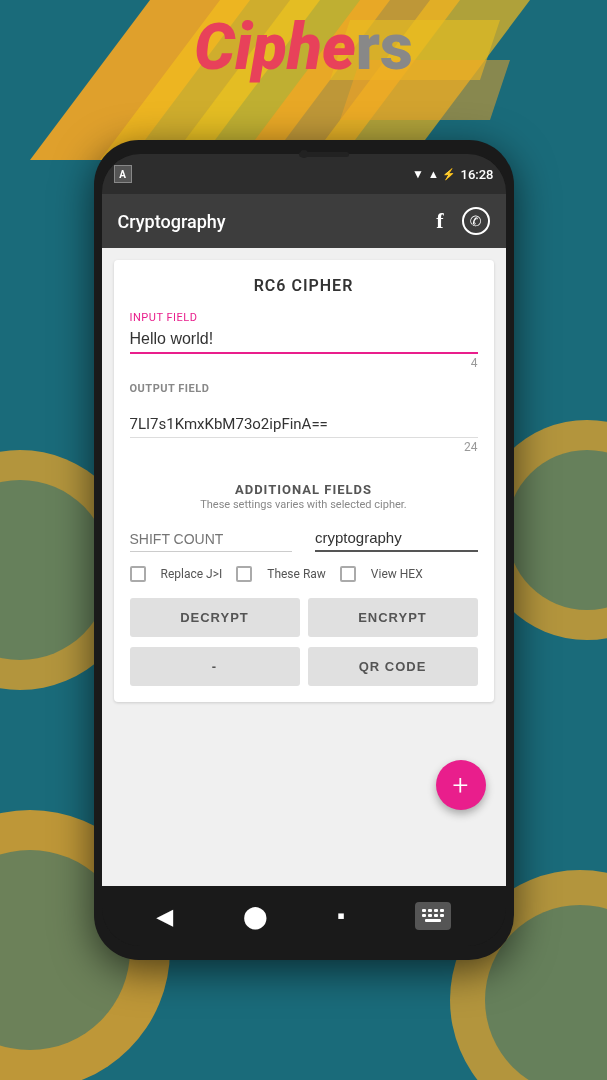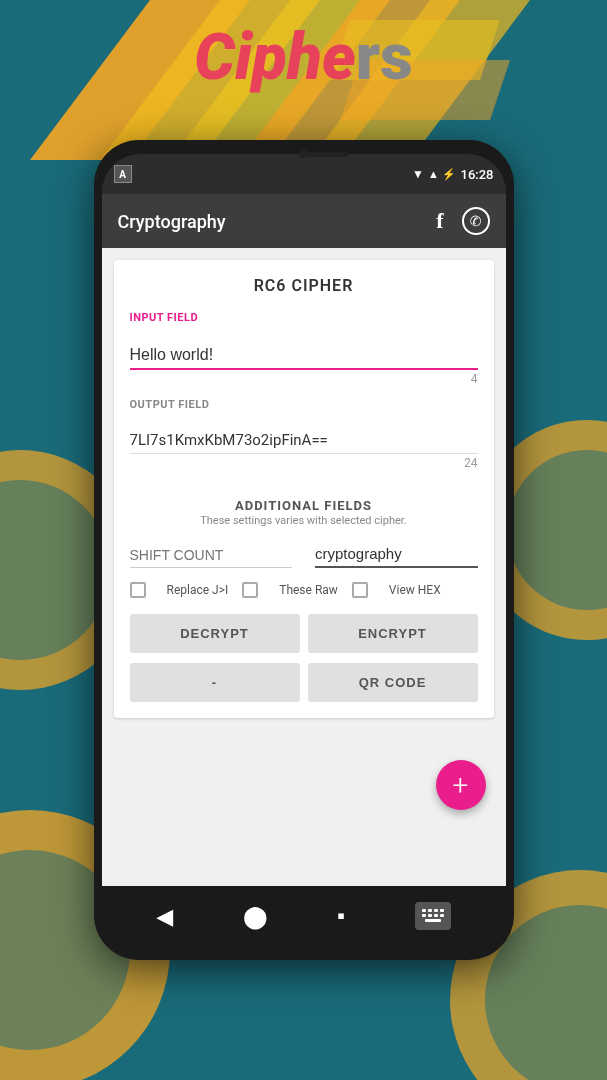--- a/index.html
+++ b/index.html
@@ -154,23 +154,23 @@
       font-size: 16px;
       font-weight: 600;
       color: #333;
       margin-bottom: 16px;
       letter-spacing: 1px;
     }
 
     .field-label {
       font-size: 11px;
       color: #e91e8c;
-      font-weight: 700;
+      font-weight: 400;
       letter-spacing: 0.5px;
-      margin-bottom: 18px;
+      margin-bottom: 2px;
     }
 
     .field-label-gray {
       font-size: 11px;
       color: #888;
       font-weight: 700;
       letter-spacing: 0.5px;
       margin-bottom: 16px;
     }
 
@@ -257,21 +257,21 @@
     .checkboxes-row {
       display: flex;
       align-items: center;
       gap: 14px;
       margin-bottom: 16px;
     }
 
     .checkbox-item {
       display: flex;
       align-items: center;
-      gap: 21px;
+      gap: 15px;
     }
 
     .checkbox-box {
       width: 16px;
       height: 16px;
       border: 2px solid #aaa;
       background: white;
       border-radius: 2px;
     }
 
@@ -406,21 +406,21 @@
     <circle cx="30" cy="950" r="100" fill="#1a6b7a" opacity="0.5"></circle>
 
     <circle cx="580" cy="1000" r="130" fill="#f5a623" opacity="0.7"></circle>
     <circle cx="580" cy="1000" r="95" fill="#1a6b7a" opacity="0.5"></circle>
 
     <polygon points="350,20 500,20 480,80 330,80" fill="#e8c020" opacity="0.6"></polygon>
     <polygon points="360,60 510,60 490,120 340,120" fill="#f5a623" opacity="0.5"></polygon>
   </svg>
 </div>
 
-<div style="position:absolute;top:20px;left:0;right:0;text-align:center;z-index:5;">
+<div style="position:absolute;top:10px;left:0;right:0;text-align:center;z-index:5;">
   <span class="ciphers-title">
     <span class="letter-c">C</span><span class="letter-i">i</span><span class="letter-p">p</span><span class="letter-h">h</span><span class="letter-e">e</span><span class="letter-r">r</span><span class="letter-s">s</span>
   </span>
 </div>
 
 <div class="phone-frame">
 
   <div style="position:absolute;top:10px;left:50%;transform:translateX(-50%);width:8px;height:8px;background:#222;border-radius:50%;z-index:25;"></div>
   <div style="position:absolute;top:12px;left:50%;transform:translateX(-5px);width:50px;height:5px;background:#222;border-radius:3px;z-index:25;"></div>
 

